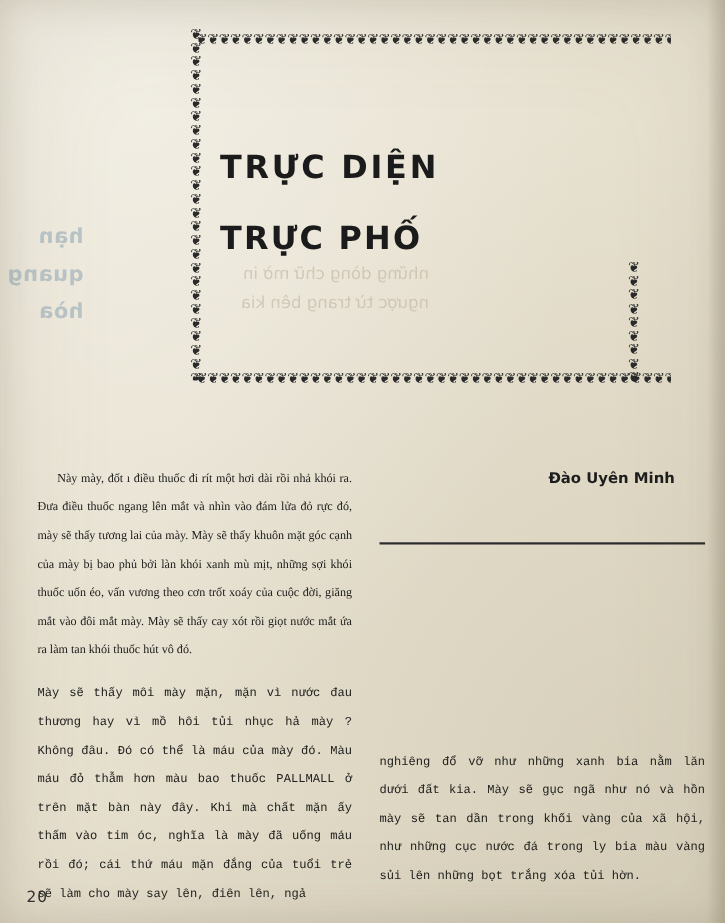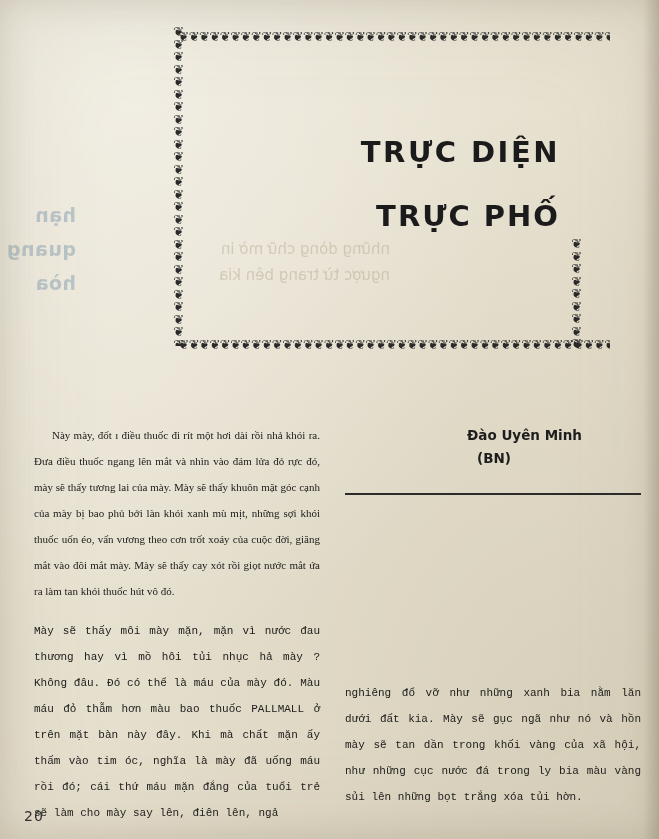--- a/index.html
+++ b/index.html
@@ -85,21 +85,21 @@
   #orn-left-v   { left: 173px; top: 26px;  height: 320px; }
   #orn-top-h    { left: 178px; top: 30px;  width: 432px; }
   #orn-bottom-h { left: 178px; top: 338px; width: 432px; }
   #orn-right-v  { left: 571px; top: 238px; height: 110px; }
 
   .title-block {
     position: absolute;
     left: 200px;
     top: 120px;
     width: 360px;
-    text-align: right;
+    text-align: left;
     font-family: "DejaVu Sans", sans-serif;
     font-weight: bold;
     color: #1b1b1b;
   }
   .title-line {
     font-size: 29px;
     letter-spacing: 2.5px;
     line-height: 64px;
     white-space: nowrap;
   }
@@ -110,21 +110,21 @@
     position: absolute;
     left: 345px;
     top: 424px;
     width: 300px;
     font-family: "DejaVu Sans", sans-serif;
     font-weight: bold;
     font-size: 13.5px;
     color: #1d1d1d;
     line-height: 23px;
   }
-  .author .name { padding-left: 122px; }
+  .author .name { padding-left: 122px; text-align: center; }
   .author .loc  { padding-left: 132px; }
   .author-rule {
     position: absolute;
     left: 345px;
     top: 493px;
     width: 296px;
     height: 1.6px;
     background: #2b2b2b;
   }
 
@@ -185,21 +185,20 @@
   <div class="orn orn-h" id="orn-bottom-h">❦❦❦❦❦❦❦❦❦❦❦❦❦❦❦❦❦❦❦❦❦❦❦❦❦❦❦❦❦❦❦❦❦❦❦❦❦❦❦❦❦❦❦❦❦❦❦❦❦❦❦❦❦❦❦❦❦❦</div>
   <div class="orn orn-v" id="orn-right-v">❦❦❦❦❦❦❦❦❦</div>
 
   <div class="title-block">
     <div class="title-line">TRỰC DIỆN</div>
     <div class="title-line l2">TRỰC PHỐ</div>
   </div>
 
   <div class="author">
     <div class="name">Đào Uyên Minh</div>
-    <div class="loc">(BN)</div>
   </div>
   <div class="author-rule"></div>
 
   <div class="col" id="col-left">
     <p class="indent">Này mày, đốt ı điều thuốc đi rít một hơi dài rồi nhả khói ra. Đưa điều thuốc ngang lên mắt và nhìn vào đám lửa đỏ rực đó, mày sẽ thấy tương lai của mày. Mày sẽ thấy khuôn mặt góc cạnh của mày bị bao phủ bởi làn khói xanh mù mịt, những sợi khói thuốc uốn éo, vấn vương theo cơn trốt xoáy của cuộc đời, giăng mắt vào đôi mắt mày. Mày sẽ thấy cay xót rồi giọt nước mắt ứa ra làm tan khói thuốc hút vô đó.</p>
     <p>Mày sẽ thấy môi mày mặn, mặn vì nước đau thương hay vì mồ hôi tủi nhục hả mày ? Không đâu. Đó có thể là máu của mày đó. Màu máu đỏ thẫm hơn màu bao thuốc PALLMALL ở trên mặt bàn này đây. Khi mà chất mặn ấy thấm vào tim óc, nghĩa là mày đã uống máu rồi đó; cái thứ máu mặn đắng của tuổi trẻ sẽ làm cho mày say lên, điên lên, ngả</p>
   </div>
 
   <div class="col" id="col-right">
     <p>nghiêng đổ vỡ như những xanh bia nằm lăn dưới đất kia. Mày sẽ gục ngã như nó và hồn mày sẽ tan dần trong khối vàng của xã hội, như những cục nước đá trong ly bia màu vàng sủi lên những bọt trắng xóa tủi hờn.</p>

